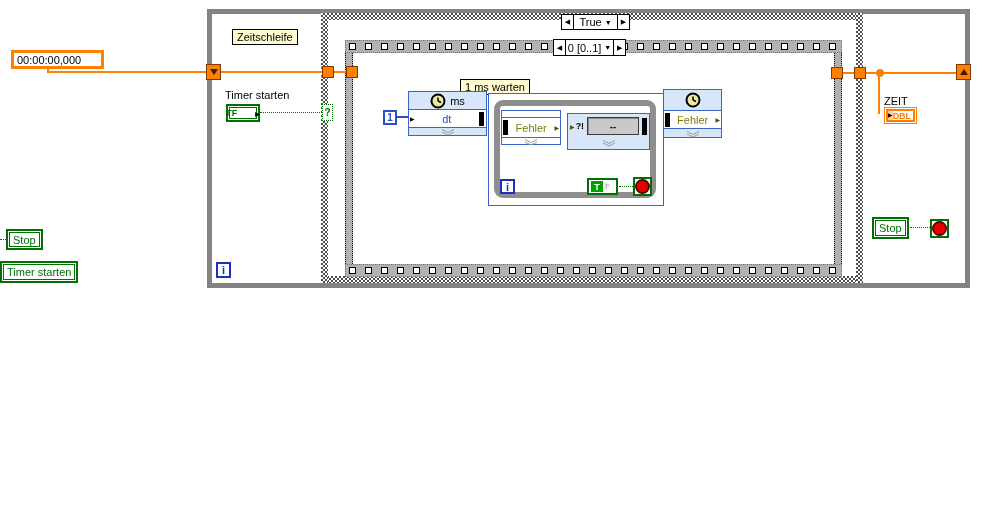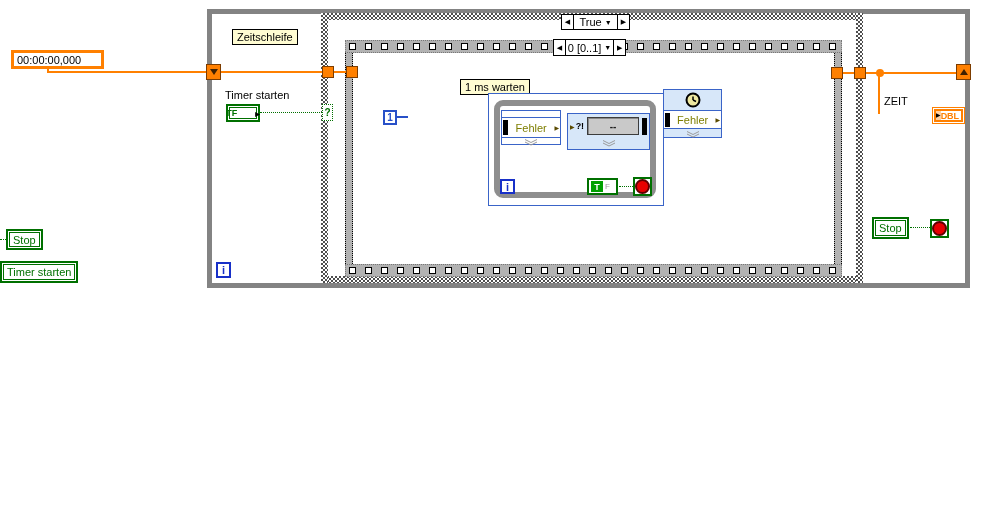--- a/index.html
+++ b/index.html
@@ -139,20 +139,41 @@
   <div class="abs dotg" style="left:260px;top:112px;width:62px;"></div>
   <div class="abs qterm" style="left:322px;top:104px;width:9px;height:15px;font-size:10px;">
     <span>?</span>
   </div>
 
   <div class="abs" style="left:383px;top:110px;width:14px;height:15px;border:2px solid #2850c8;background:#fff;box-sizing:border-box;display:flex;align-items:center;justify-content:center;color:#2850c8;font-weight:bold;font-size:10px;">
       <span>1</span>
     </div>
   <div class="abs bwire" style="left:397px;top:116px;width:11px;height:2px;"></div>
 
+  <div class="abs xnode" style="left:408px;top:91px;width:79px;height:45px;">
+    <div style="height:17px;display:flex;align-items:center;justify-content:center;gap:4px;">
+      <svg width="16" height="16" viewBox="0 0 16 16">
+        <circle cx="8" cy="8" r="6.5" fill="#efe9a0" stroke="#000" stroke-width="2"></circle>
+        <line x1="8" y1="8" x2="8" y2="4.5" stroke="#000" stroke-width="1.5"></line>
+        <line x1="8" y1="8" x2="11" y2="9.5" stroke="#000" stroke-width="1.5"></line>
+      </svg>
+      <span>ms</span>
+    </div>
+    <div class="xrow" style="height:17px;">
+      <span style="font-size:6px;margin-left:1px;">▶</span>
+      <span style="flex:1;text-align:center;color:#2850c8;">dt</span>
+      <span class="bar" style="height:14px;margin-right:2px;"></span>
+    </div>
+    <div class="chev" style="height:9px;">
+      <svg width="14" height="7">
+        <polyline points="1,0.5 7,3.5 13,0.5" fill="none" stroke="#9a9a9a"></polyline>
+        <polyline points="1,3 7,6 13,3" fill="none" stroke="#9a9a9a"></polyline>
+      </svg>
+    </div>
+  </div>
 
   <div class="abs bluebox" style="left:488px;top:93px;width:174px;height:111px;"></div>
   <div class="abs grayloop" style="left:494px;top:100px;width:162px;height:98px;box-sizing:border-box;"></div>
 
   <div class="abs xnode" style="left:501px;top:110px;width:60px;height:35px;background:#fff;">
     <div style="height:6px;"></div>
     <div class="xrow" style="height:19px;">
       <span class="bar" style="height:15px;margin-left:1px;"></span>
       <span class="olive" style="flex:1;text-align:center;font-weight:normal;">Fehler</span>
       <span style="font-size:6px;margin-right:1px;color:#5a4a00;">▶</span>
@@ -210,21 +231,21 @@
     </div>
     <div class="chev" style="height:10px;">
       <svg width="14" height="7">
         <polyline points="1,0.5 7,3.5 13,0.5" fill="none" stroke="#9a9a9a"></polyline>
         <polyline points="1,3 7,6 13,3" fill="none" stroke="#9a9a9a"></polyline>
       </svg>
     </div>
   </div>
 
   <div class="abs" style="left:884px;top:95px;">ZEIT</div>
-  <div class="abs" style="left:932px;top:107px;width:33px;height:17px;border:1px solid #ff8000;background:#fff;box-sizing:border-box;padding:1px;">
+  <div class="abs" style="left:884px;top:107px;width:33px;height:17px;border:1px solid #ff8000;background:#fff;box-sizing:border-box;padding:1px;">
     <div style="border:2px solid #ff8000;height:9px;display:flex;align-items:center;">
       <span style="background:#ffd0a0;font-size:6px;line-height:9px;">▶</span>
       <span style="color:#ff8000;font-weight:bold;font-size:9px;letter-spacing:0;">DBL</span>
     </div>
   </div>
 
   <div class="abs green2" style="left:872px;top:217px;">
     <span class="inner" style="height:14px;">Stop</span>
   </div>
   <div class="abs dotg" style="left:910px;top:227px;width:20px;"></div>

